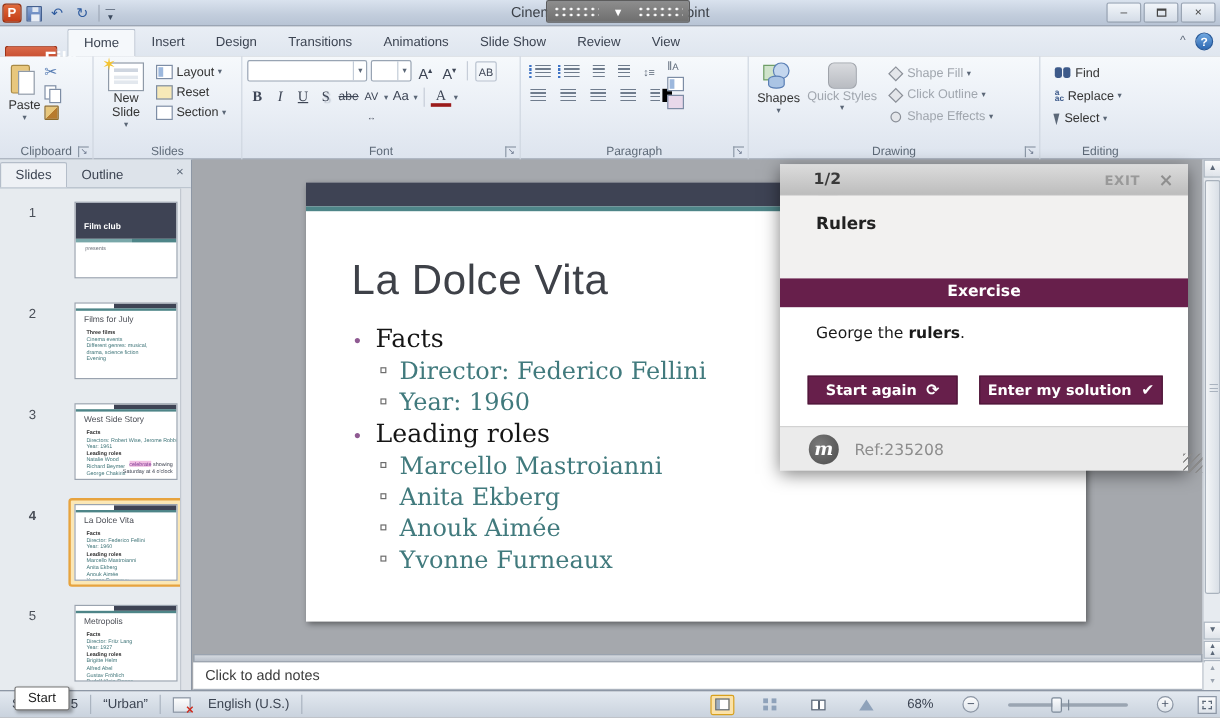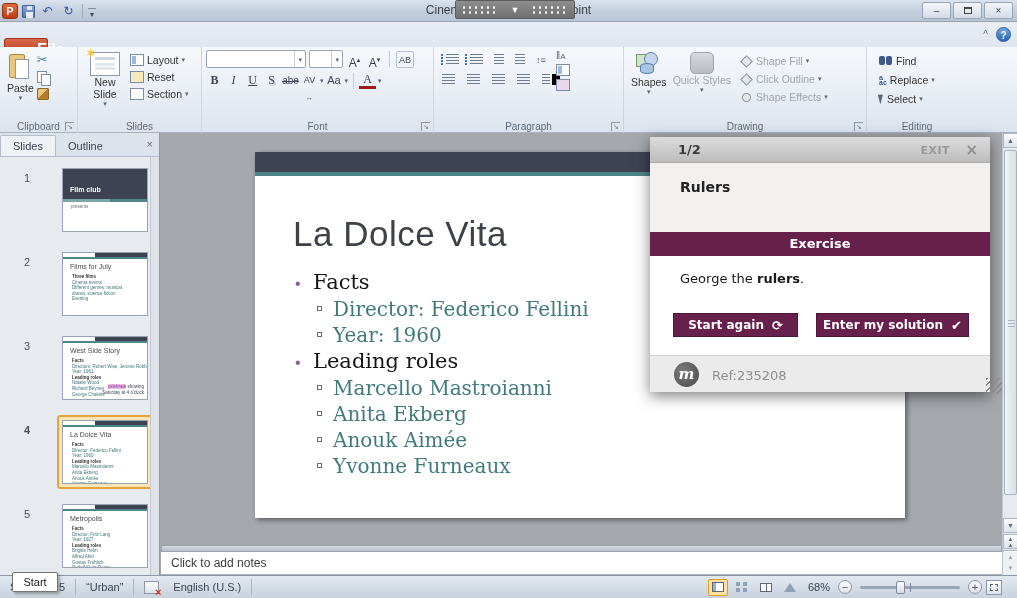--- a/index.html
+++ b/index.html
@@ -183,21 +183,21 @@
   .ov-ref { position:absolute; left:62px; top:12px; font-size:13px; color:#8d8d8d; }
   .ov-resize { position:absolute; right:-12px; bottom:-2px; width:16px; height:16px;
     background:repeating-linear-gradient(135deg,#8a8a8a 0 1.5px, transparent 1.5px 4.5px); }
 
   
   .statusbar { left:0; top:575px; width:1017px; height:23px; background:linear-gradient(#e3e9f0,#c9d2dd); border-top:1px solid #8d97a5; }
   .st-left { position:absolute; left:0; top:0; height:100%; display:flex; align-items:center; }
   .st-item { font-size:11px; color:#3c4452; padding:0 10px; height:16px; line-height:16px; border-right:1px solid #aab4c0; }
   .spell-icon { width:15px; height:13px; background:linear-gradient(#fdfdfd,#dfe4ea); border:1px solid #8d97a5; position:relative; margin:0 4px 0 10px; }
   .spell-icon::after { content:"×"; position:absolute; right:-3px; bottom:-5px; color:#cf2b1e; font-weight:bold; font-size:11px; }
-  .st-right { position:absolute; right:12px; top:0; height:100%; display:flex; align-items:center; gap:4px; padding-right:3px; }
+  .st-right { position:absolute; right:0; top:0; height:100%; display:flex; align-items:center; gap:20px; padding-right:3px; }
   .viewbtn { width:20px; height:17px; border:1px solid transparent; display:flex; align-items:center; justify-content:center; }
   .viewbtn.active { background:#fbe2a8; border-color:#d8a01d; border-radius:2px; }
   .vb-normal { width:12px; height:10px; border:1px solid #5c6878; background:linear-gradient(90deg,#9fb0c4 3px,#fff 3px); }
   .vb-sorter { width:11px; height:10px; background:
      linear-gradient(#8fa2ba,#8fa2ba) 0 0/4px 4px no-repeat, linear-gradient(#8fa2ba,#8fa2ba) 7px 0/4px 4px no-repeat,
      linear-gradient(#8fa2ba,#8fa2ba) 0 6px/4px 4px no-repeat, linear-gradient(#8fa2ba,#8fa2ba) 7px 6px/4px 4px no-repeat; }
   .vb-reading { width:12px; height:9px; border:1px solid #5c6878; background:linear-gradient(90deg,#fff 5px,#5c6878 5px,#5c6878 6px,#fff 6px); }
   .vb-show { width:0; height:0; border-left:6px solid transparent; border-right:6px solid transparent; border-bottom:9px solid #8fa2ba; }
   .zoom-pct { font-size:11px; color:#3c4452; padding:0 4px; }
   .zoom-btn { width:14px; height:14px; border:1px solid #8d97a5; border-radius:50%; background:linear-gradient(#fdfdfd,#dde3ea);
@@ -233,20 +233,30 @@
     </div>
     <div class="abs win-btns">
       <div class="win-btn">–</div>
       <div class="win-btn"><span class="restore-glyph"></span></div>
       <div class="win-btn">×</div>
     </div>
   </div>
 
   <div class="abs tabrow">
     <div class="abs file-tab">File</div>
+    <div class="abs tabs">
+      <div class="tab active">Home</div>
+      <div class="tab">Insert</div>
+      <div class="tab">Design</div>
+      <div class="tab">Transitions</div>
+      <div class="tab">Animations</div>
+      <div class="tab">Slide Show</div>
+      <div class="tab">Review</div>
+      <div class="tab">View</div>
+    </div>
     <div class="abs tab-tools">
       <span class="collapse-btn">^</span>
       <span class="help-btn">?</span>
     </div>
   </div>
 
   <div class="abs ribbon">
 
     <div class="grp" style="width:78px">
       <div style="display:flex">

